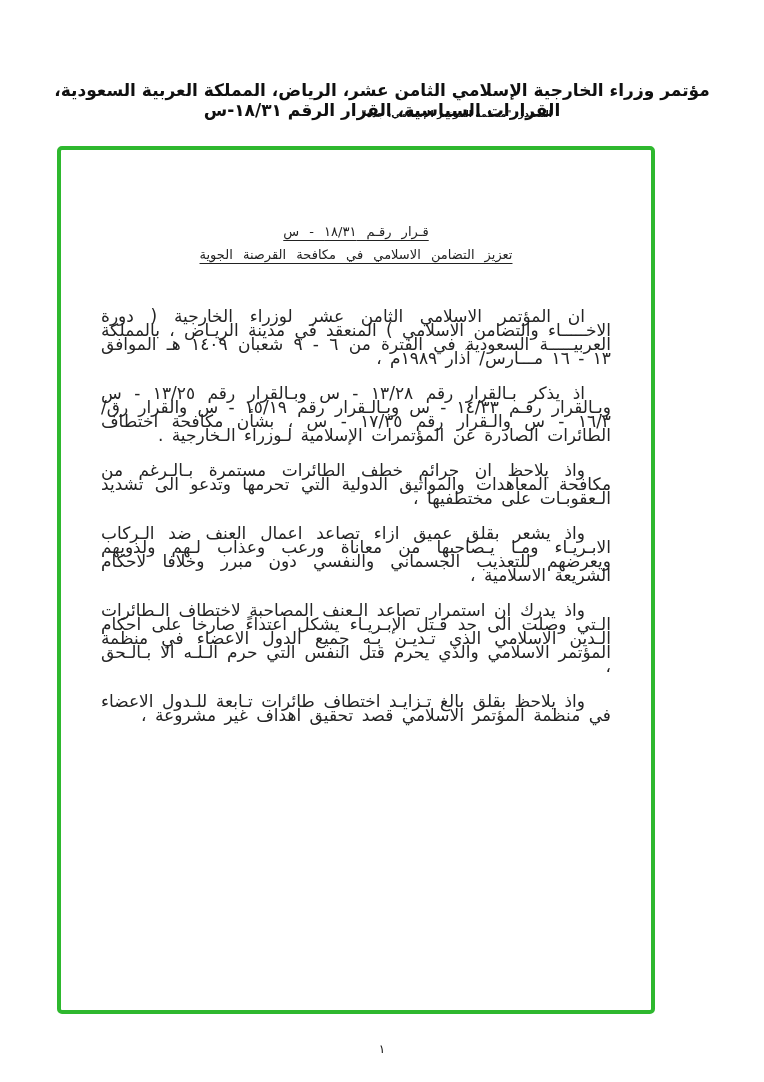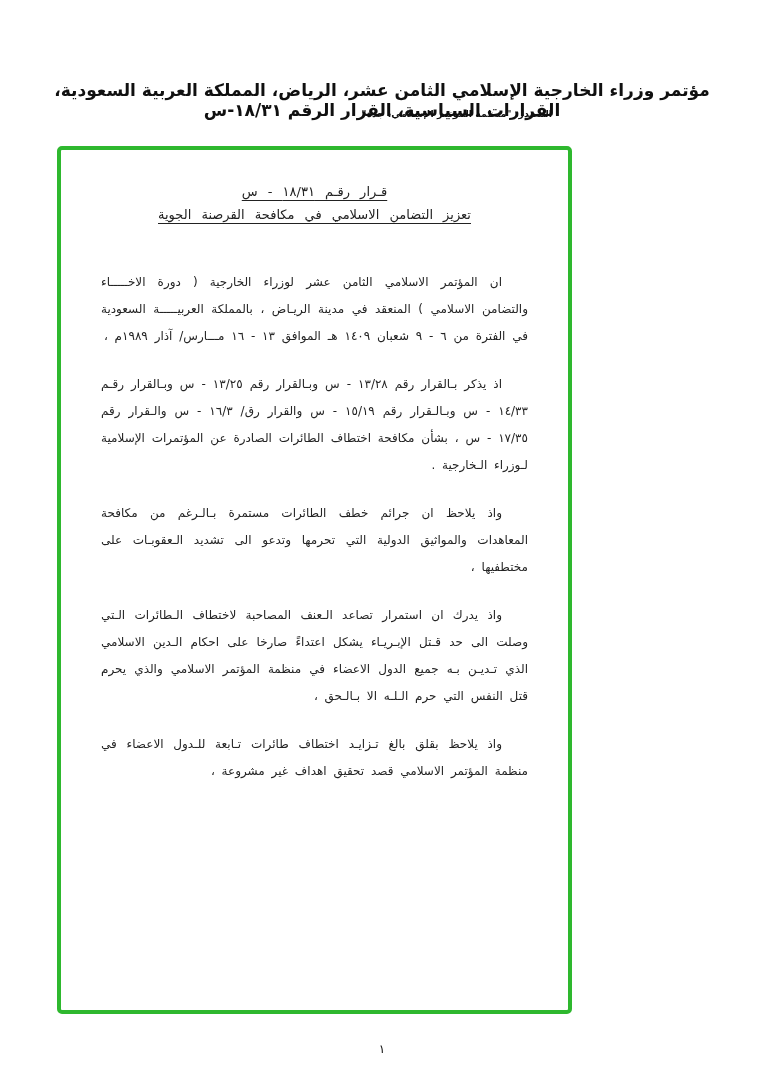--- a/index.html
+++ b/index.html
@@ -24,47 +24,47 @@
     position:absolute;
     top:108px;right:212px;
     direction:rtl;
     font-weight:bold;
     font-size:9.5px;
     color:#101010;
   }
   .scan-box{
     position:absolute;
     top:146px;left:57px;
-    width:515px;height:868px;
+    width:598px;height:868px;
     box-sizing:border-box;
     border:4px solid var(--accent,#2eb82e);
     border-radius:5px;
     background:#ffffff;
-    padding:32px 40px 0 40px;
+    padding:72px 40px 0 40px;
     direction:rtl;
   }
   .titles{
     text-align:center;
     margin-bottom:44px;
   }
   .title-line{
     font-size:13px;
     color:#222222;
     line-height:20px;
     margin-bottom:3px;
     word-spacing:6px;
     text-decoration:underline;
     text-underline-offset:4px;
   }
   .para{
     direction:rtl;
     text-align:justify;
-    font-size:12px;
+    font-size:17px;
     color:#242424;
-    line-height:27px;
+    line-height:14px;
     margin:0 0 21px 0;
     text-indent:26px;
     word-spacing:3px;
   }
   .lead{
     text-underline-offset:3px;
   }
   .page-number{
     position:absolute;
     bottom:26px;left:0;right:0;
@@ -92,20 +92,21 @@
       <div class="title-line">تعزيز التضامن الاسلامي في مكافحة القرصنة الجوية</div>
     </div>
 
     <p class="para"><span class="lead"></span><span>ان المؤتمر الاسلامي الثامن عشر لوزراء الخارجية ( دورة الاخـــــاء والتضامن الاسلامي ) المنعقد في مدينة الريـاض ، بالمملكة العربيـــــة السعودية في الفترة من ٦ - ٩ شعبان ١٤٠٩ هـ الموافق ١٣ - ١٦ مـــارس/ آذار ١٩٨٩م ،</span></p>
 
     <p class="para"><span class="lead">اذ يذكر</span><span> بـالقرار رقم ١٣/٢٨ - س وبـالقرار رقم ١٣/٢٥ - س وبـالقرار رقـم ١٤/٣٣ - س وبـالـقرار رقم ١٥/١٩ - س والقرار رق/ ١٦/٣ - س والـقرار رقم ١٧/٣٥ - س ، بشأن مكافحة اختطاف الطائرات الصادرة عن المؤتمرات الإسلامية لـوزراء الـخارجية .</span></p>
 
 
     <p class="para"><span class="lead">واذ يلاحظ</span><span> ان جرائم خطف الطائرات مستمرة بـالـرغم من مكافحة المعاهدات والمواثيق الدولية التي تحرمها وتدعو الى تشديد الـعقوبـات على مختطفيها ،</span></p>
 
+    <p class="para"><span class="lead">واذ يشعر بقلق عميق</span><span> ازاء تصاعد اعمال العنف ضد الـركاب الابـريـاء ومـا يـصاحبها من معاناة ورعب وعذاب لـهم ولذويهم ويعرضهم للتعذيب الجسماني والنفسي دون مبرر وخلافا لاحكام الشريعة الاسلامية ،</span></p>
 
     <p class="para"><span class="lead">واذ يدرك</span><span> ان استمرار تصاعد الـعنف المصاحبة لاختطاف الـطائرات الـتي وصلت الى حد قـتل الإبـريـاء يشكل اعتداءً صارخا على احكام الـدين الاسلامي الذي تـديـن بـه جميع الدول الاعضاء في منظمة المؤتمر الاسلامي والذي يحرم قتل النفس التي حرم الـلـه الا بـالـحق ،</span></p>
 
     <p class="para"><span class="lead">واذ يلاحظ بقلق بالغ</span><span> تـزايـد اختطاف طائرات تـابعة للـدول الاعضاء في منظمة المؤتمر الاسلامي قصد تحقيق اهداف غير مشروعة ،</span></p>
 
   </div>
 
   <div class="page-number">١</div>
 
 </div>

